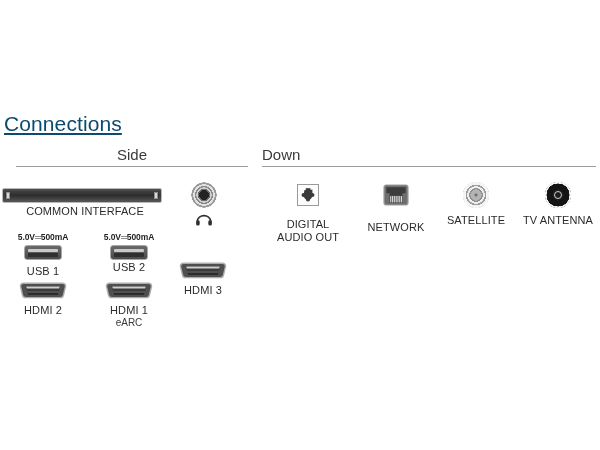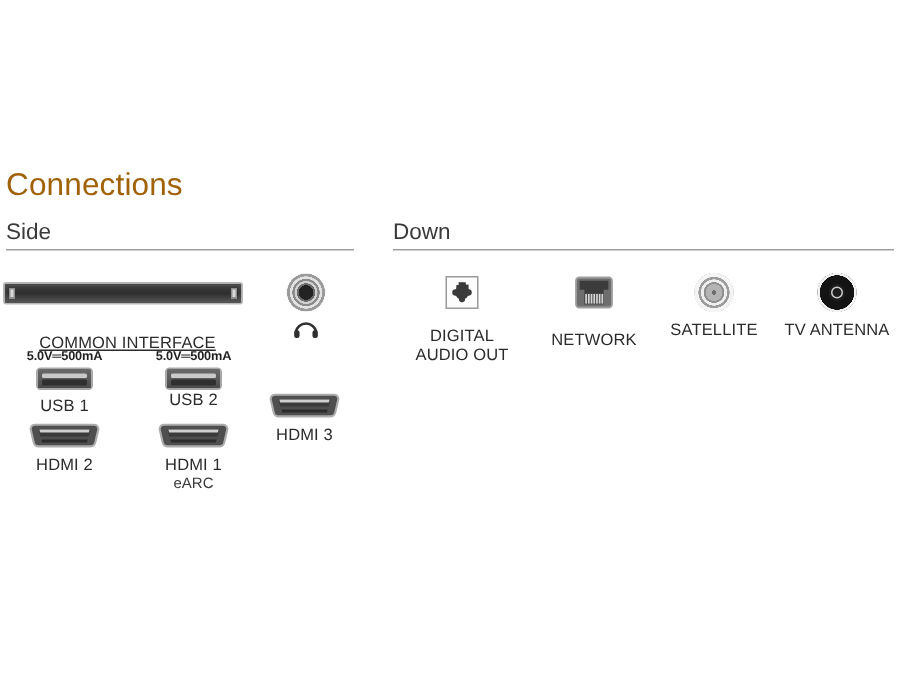--- a/index.html
+++ b/index.html
@@ -16,29 +16,30 @@
     overflow: hidden;
   }
 
   #page-title {
     position: absolute;
     left: 4px;
     top: 112px;
     font-size: 21px;
     font-weight: 400;
     letter-spacing: 0.1px;
-    color: #a16207;
+    color: #0c4a6e;
     line-height: 24px;
+    text-decoration: underline;
   }
 
   .panel {
     position: absolute;
     top: 146px;
   }
-  .panel-side { left: 4px; width: 232px; }
+  .panel-side { left: 16px; width: 232px; text-align: center; }
   .panel-down { left: 262px; width: 334px; }
 
   .panel-heading {
     font-size: 15px;
     font-weight: 400;
     color: #3a3a3a;
     line-height: 18px;
     padding-bottom: 2px;
   }
   .panel-rule {
@@ -210,21 +211,21 @@
   <div class="panel-heading">Side</div>
   <div class="panel-rule"></div>
 </div>
 
 <div class="cell" style="left:2px; top:188px; width:166px;">
   <div class="ci-slot">
     <div class="ci-inner"></div>
     <div class="ci-tab left"></div>
     <div class="ci-tab right"></div>
   </div>
-  <div class="cell-label" style="margin-top:20px;text-decoration:underline;">COMMON INTERFACE</div>
+  <div class="cell-label" style="margin-top:2px;">COMMON INTERFACE</div>
 </div>
 
 <div class="cell" style="left:180px; top:182px; width:48px;">
   <div class="jack"></div>
   <svg class="headphone-glyph" width="18" height="14" viewBox="0 0 18 14">
     <path d="M2.2 9.2 A6.9 6.6 0 0 1 15.8 9.2" fill="none" stroke="#2f2f2f" stroke-width="1.7"></path>
     <rect x="1.1" y="8.2" width="3.6" height="5.2" rx="1.5" fill="#2f2f2f"></rect>
     <rect x="13.3" y="8.2" width="3.6" height="5.2" rx="1.5" fill="#2f2f2f"></rect>
   </svg>
 </div>

